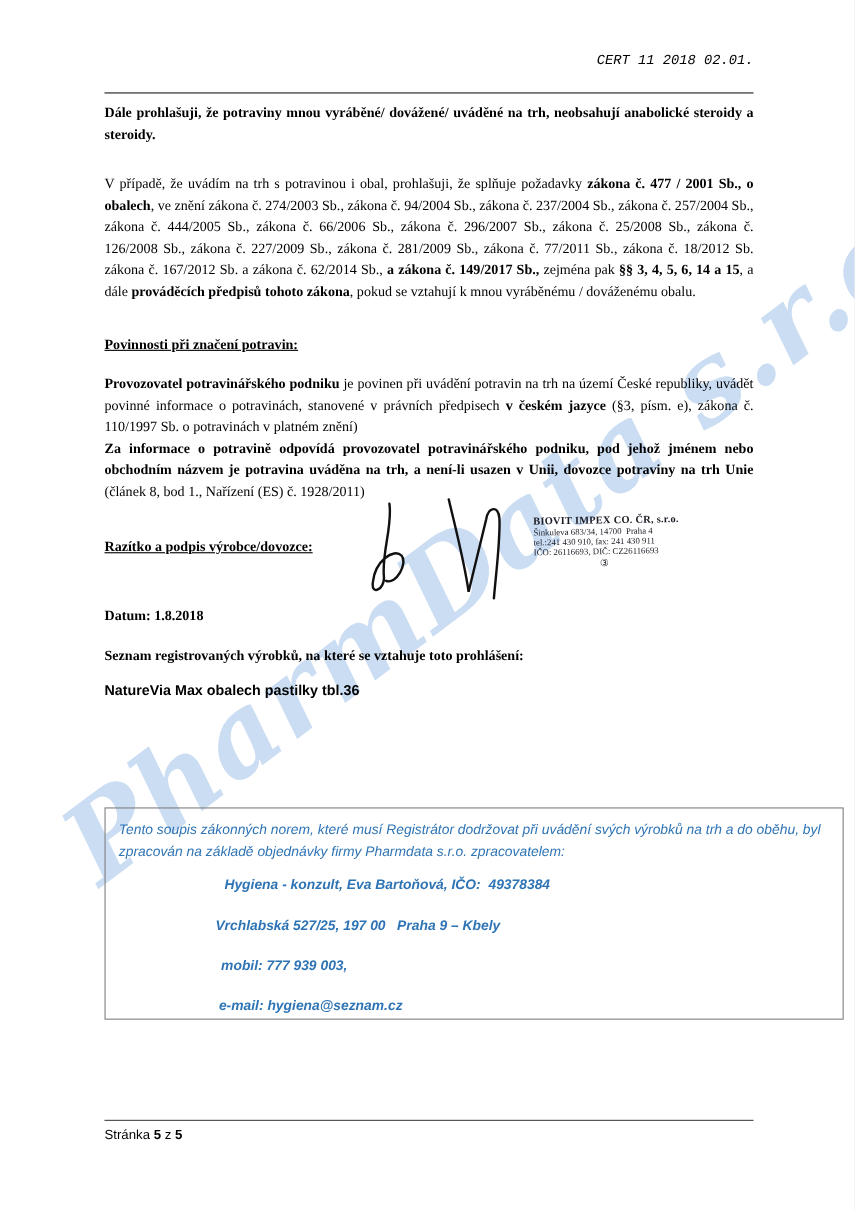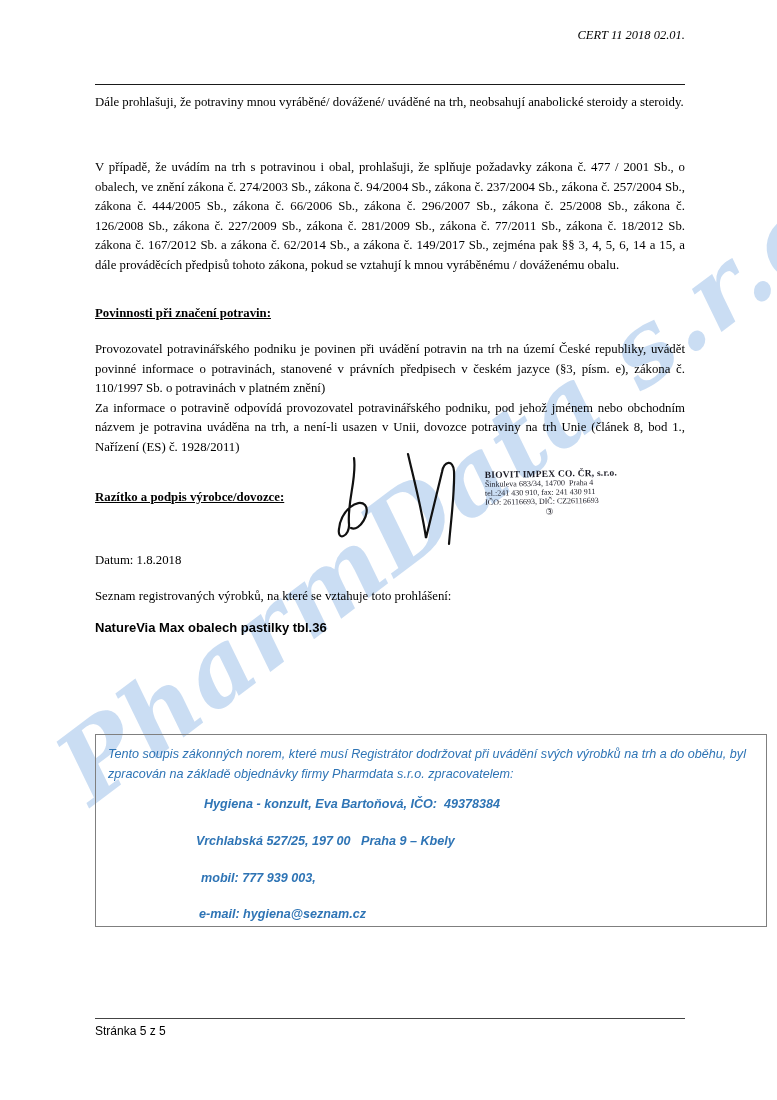--- a/index.html
+++ b/index.html
@@ -5,21 +5,21 @@
   html,body{margin:0;padding:0;background:#e8e8e8;}
   .page{
     position:relative;width:777px;height:1100px;background:#ffffff;
     margin:0 auto;overflow:hidden;
     font-family:"Liberation Serif",serif;color:#000;
   }
   .abs{position:absolute;}
   .content-col{left:95px;width:590px;}
   .para{font-size:12.8px;line-height:19.5px;}
   .just{text-align:justify;}
-  .b{font-weight:normal;}
+  .b{font-weight:bold;}
   .doc-code{font-style:italic;font-size:12.5px;}
   .rule{border-top:1.2px solid #1a1a1a;height:0;}
   .heading-underline{font-weight:bold;text-decoration:underline;font-size:12.8px;}
   .sig-label{font-weight:bold;font-size:12.8px;}
   .stamp{font-family:"Liberation Serif",serif;color:#1b1b25;transform:rotate(-1deg);}
   .stamp .l1{font-weight:bold;font-size:9.5px;letter-spacing:.2px;}
   .stamp .l2{font-size:8px;}
   .stamp .mark{font-size:9px;margin-top:1px;}
   .products-line{font-family:"Liberation Sans",sans-serif;font-weight:bold;font-size:13px;line-height:21px;}
   .note-box{
@@ -41,21 +41,21 @@
 </style>
 </head>
 <body>
 
 <div class="page">
 
   <div class="abs watermark" style="left:70px;top:720px;">PharmData s.r.o.</div>
 
   <div class="layer">
 
-    <div class="abs doc-code" style="top:28px;right:92px;">CERT 11 2018 02.01.</div>
+    <div class="abs doc-code" style="top:48px;right:92px;font-family:Liberation Mono, monospace;">CERT 11 2018 02.01.</div>
     <div class="abs rule content-col" style="top:84px;"></div>
 
     <div class="abs content-col para b just" style="top:93px;">Dále prohlašuji, že potraviny mnou vyráběné/ dovážené/ uváděné na trh, neobsahují anabolické steroidy a steroidy.</div>
 
     <div class="abs content-col para just" style="top:158px;">
       <span>V případě, že uvádím na trh s potravinou i obal, prohlašuji, že splňuje požadavky </span><span class="b">zákona č. 477 / 2001 Sb., o obalech</span><span>, ve znění zákona č. 274/2003 Sb., zákona č. 94/2004 Sb., zákona č. 237/2004 Sb., zákona č. 257/2004 Sb., zákona č. 444/2005 Sb., zákona č. 66/2006 Sb., zákona č. 296/2007 Sb., zákona č. 25/2008 Sb., zákona č. 126/2008 Sb., zákona č. 227/2009 Sb., zákona č. 281/2009 Sb., zákona č. 77/2011 Sb., zákona č. 18/2012 Sb. zákona č. 167/2012 Sb. a zákona č. 62/2014 Sb., </span><span class="b">a zákona č. 149/2017 Sb.,</span><span> zejména pak </span><span class="b">§§ 3, 4, 5, 6, 14 a 15</span><span>, a dále </span><span class="b">prováděcích předpisů tohoto zákona</span><span>, pokud se vztahují k mnou vyráběnému / dováženému obalu.</span>
     </div>
 
     <div class="abs content-col heading-underline" style="top:306px;">Povinnosti při značení potravin:</div>
 

